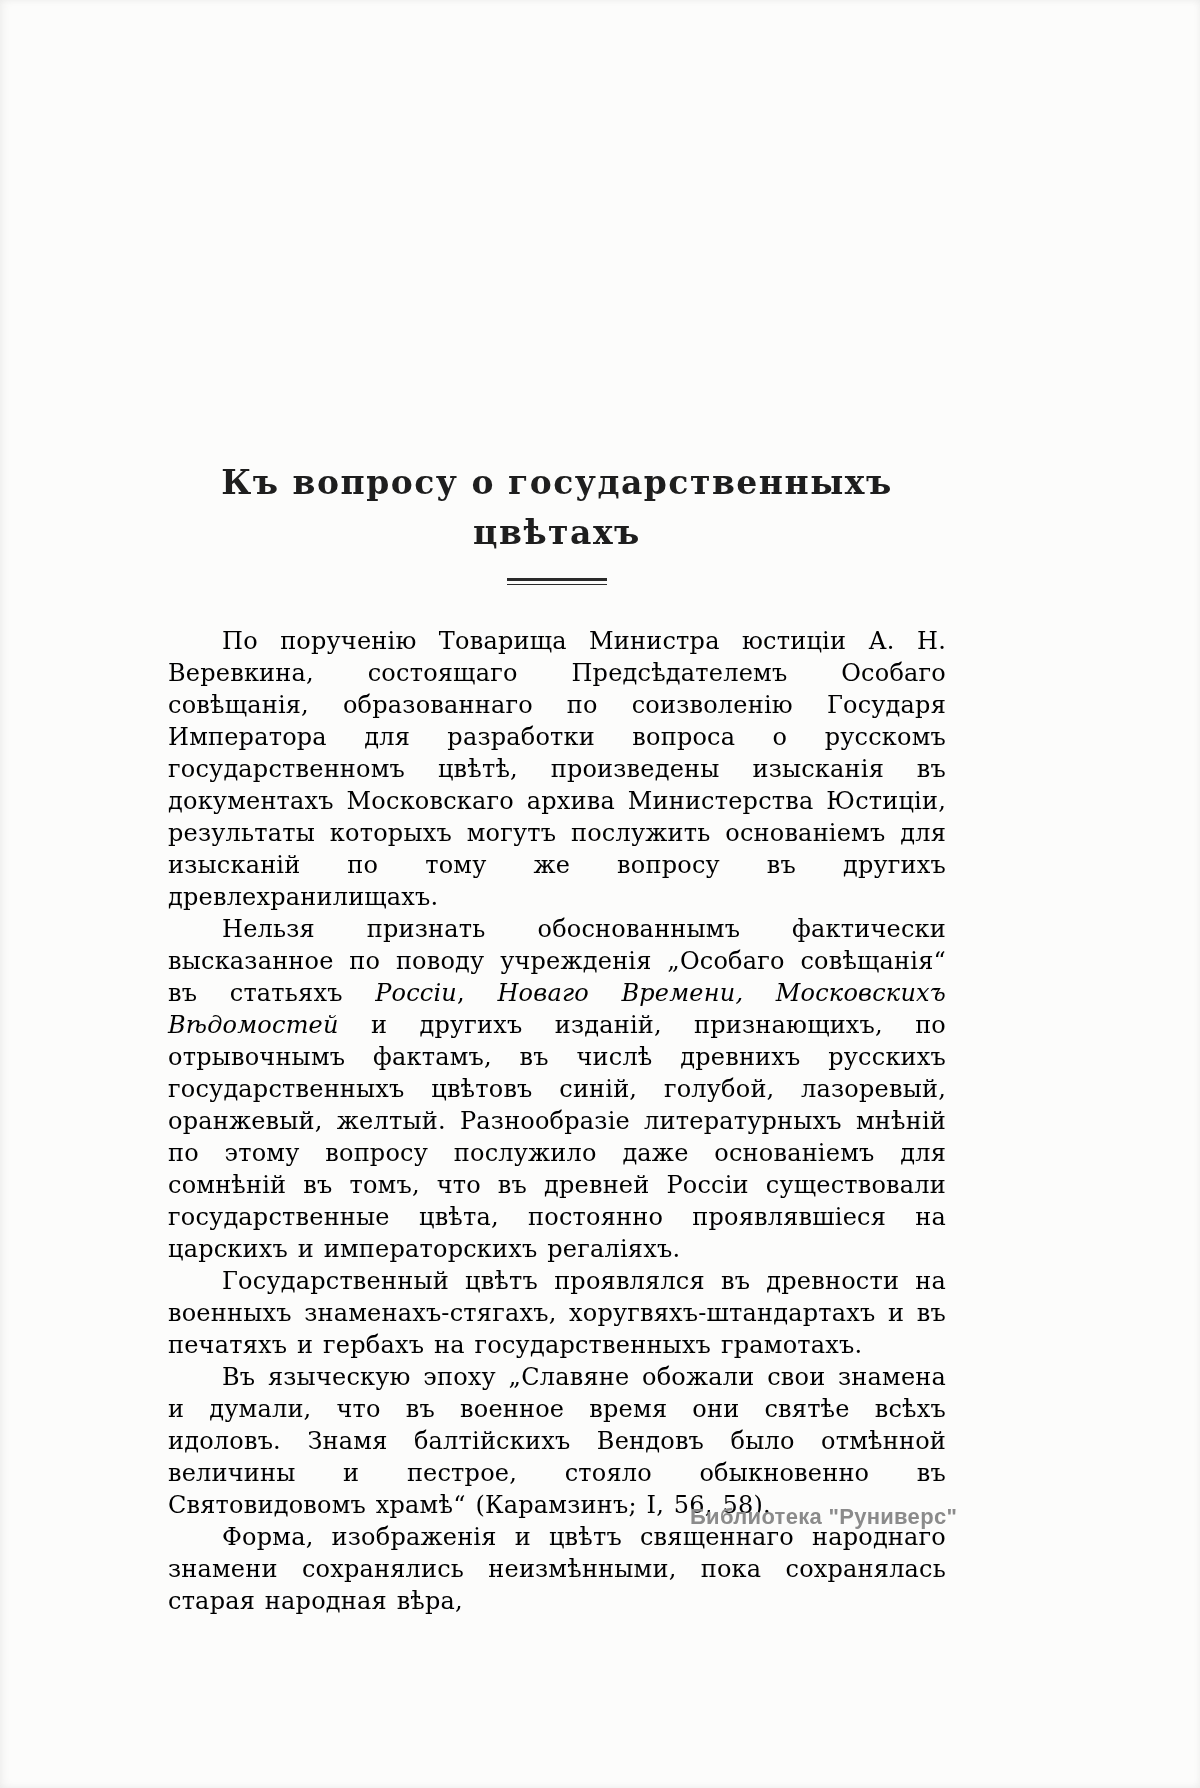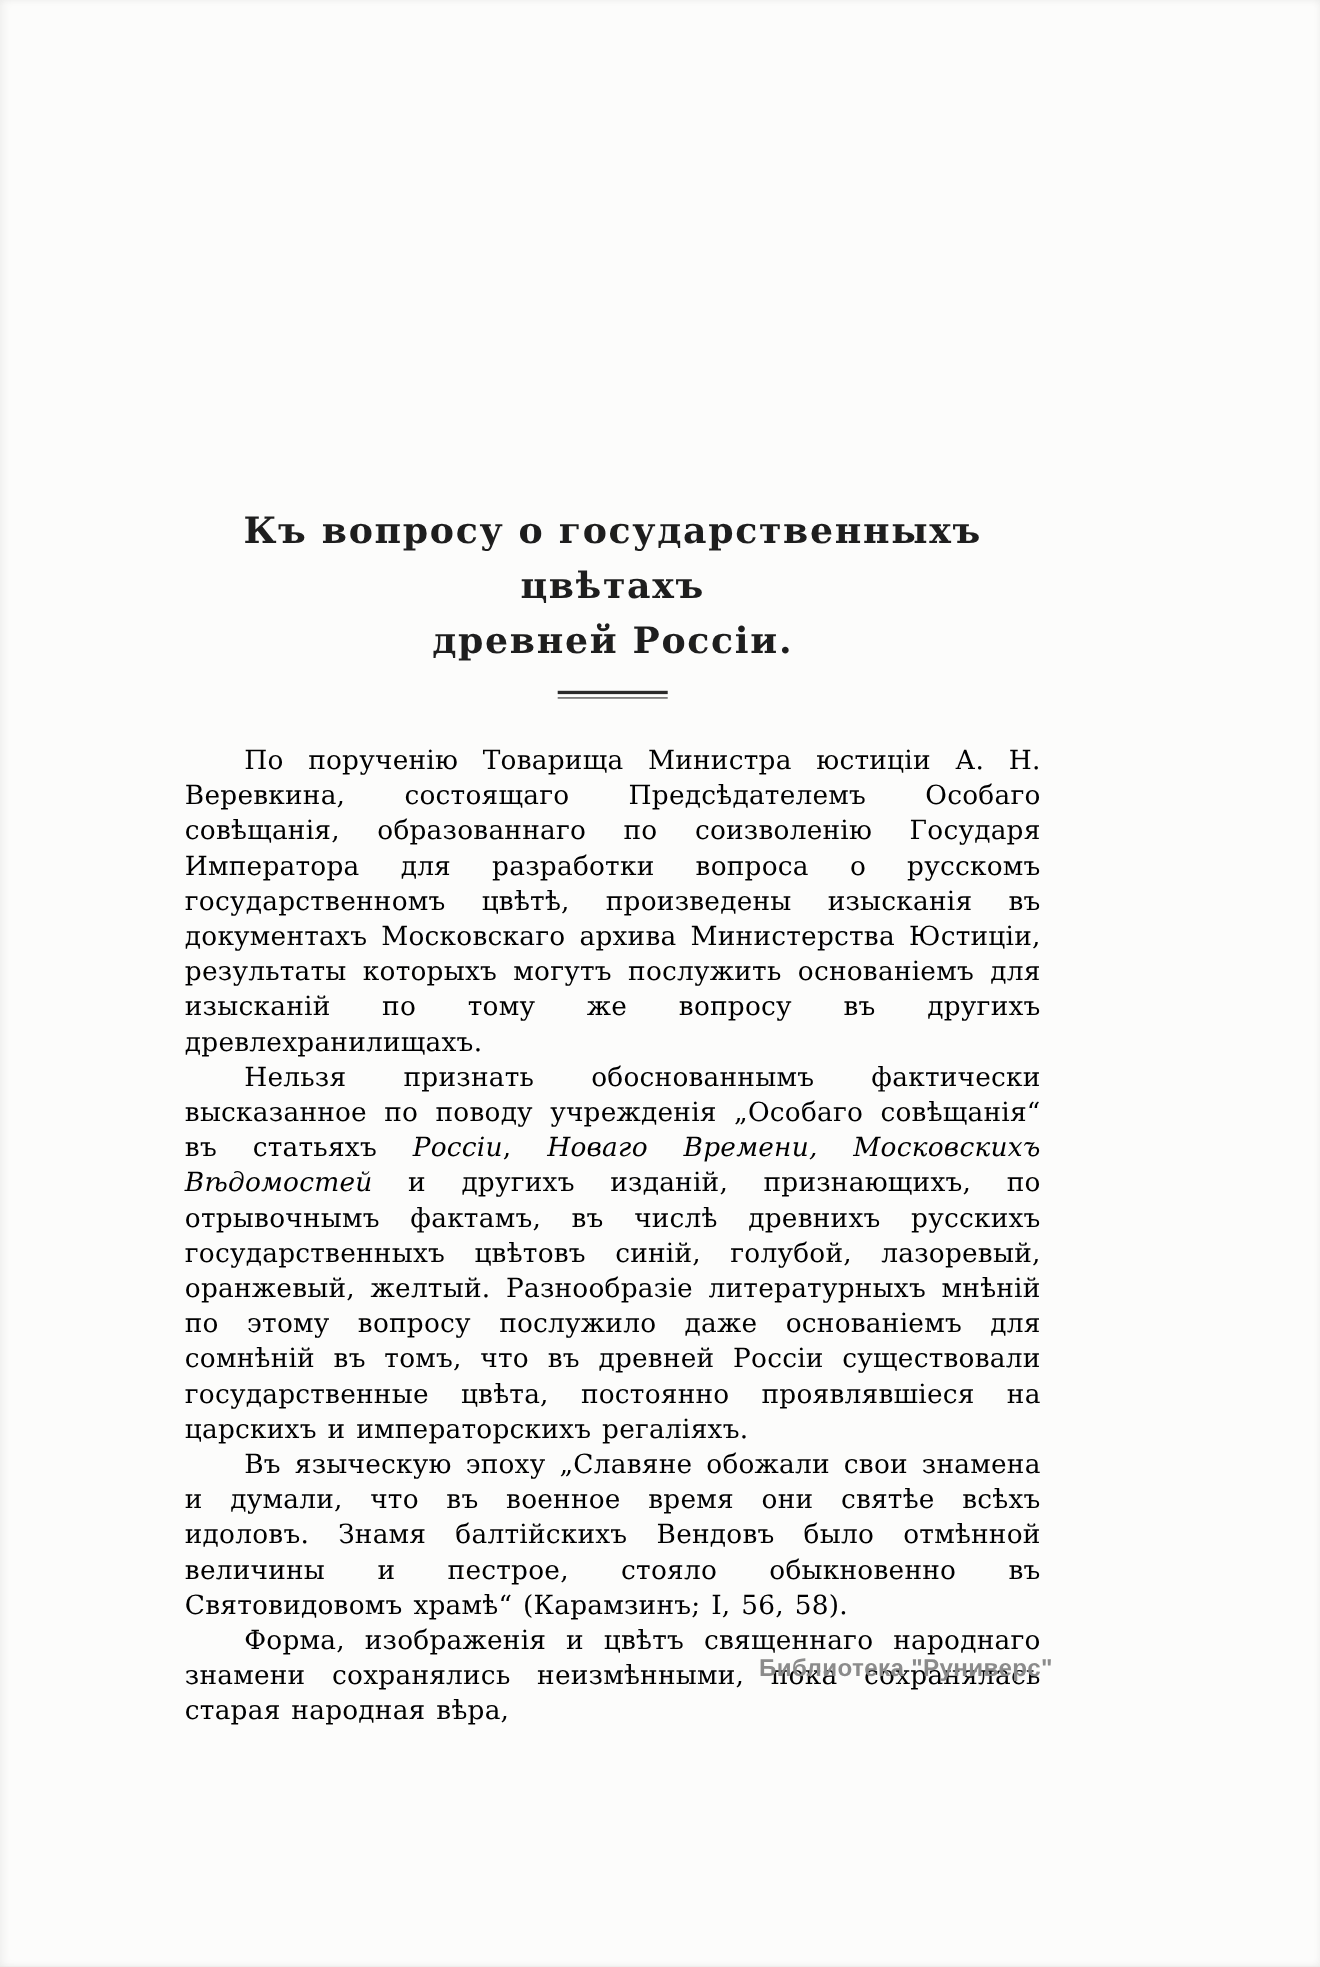--- a/index.html
+++ b/index.html
@@ -65,24 +65,24 @@
     letter-spacing: 0.3px;
   }
 </style>
 </head>
 <body>
 
 <div class="page">
   <div class="content">
     <h1 class="title">
       <span>Къ вопросу о государственныхъ цвѣтахъ</span><br>
-      <span>древней Россіи.</span>
     </h1>
     <div class="divider"></div>
     <div class="body-text">
         <p><span>По порученію Товарища Министра юстиціи А. Н. Веревкина, состоящаго Предсѣдателемъ Особаго совѣщанія, образованнаго по соизволенію Государя Императора для разработки вопроса о русскомъ государственномъ цвѣтѣ, произведены изысканія въ документахъ Московскаго архива Министерства Юстиціи, результаты которыхъ могутъ послужить основаніемъ для изысканій по тому же вопросу въ другихъ древлехранилищахъ.</span></p>
         <p><span>Нельзя признать обоснованнымъ фактически высказанное по поводу учрежденія „Особаго совѣщанія“ въ статьяхъ </span><i>Россіи</i><span>, </span><i>Новаго Времени, Московскихъ Вѣдомостей</i><span> и другихъ изданій, признающихъ, по отрывочнымъ фактамъ, въ числѣ древнихъ русскихъ государственныхъ цвѣтовъ синій, голубой, лазоревый, оранжевый, желтый. Разнообразіе литературныхъ мнѣній по этому вопросу послужило даже основаніемъ для сомнѣній въ томъ, что въ древней Россіи существовали государственные цвѣта, постоянно проявлявшіеся на царскихъ и императорскихъ регаліяхъ.</span></p>
+        <p><span>Государственный цвѣтъ проявлялся въ древности на военныхъ знаменахъ-стягахъ, хоругвяхъ-штандартахъ и въ печатяхъ и гербахъ на государственныхъ грамотахъ.</span></p>
         <p><span>Въ языческую эпоху „Славяне обожали свои знамена и думали, что въ военное время они святѣе всѣхъ идоловъ. Знамя балтійскихъ Вендовъ было отмѣнной величины и пестрое, стояло обыкновенно въ Святовидовомъ храмѣ“ (Карамзинъ; I, 56, 58).</span></p>
         <p><span>Форма, изображенія и цвѣтъ священнаго народнаго знамени сохранялись неизмѣнными, пока сохранялась старая народная вѣра,</span></p>
       </div>
   </div>
   <div class="watermark">Библиотека "Руниверс"</div>
 </div>
 
 </body></html>

